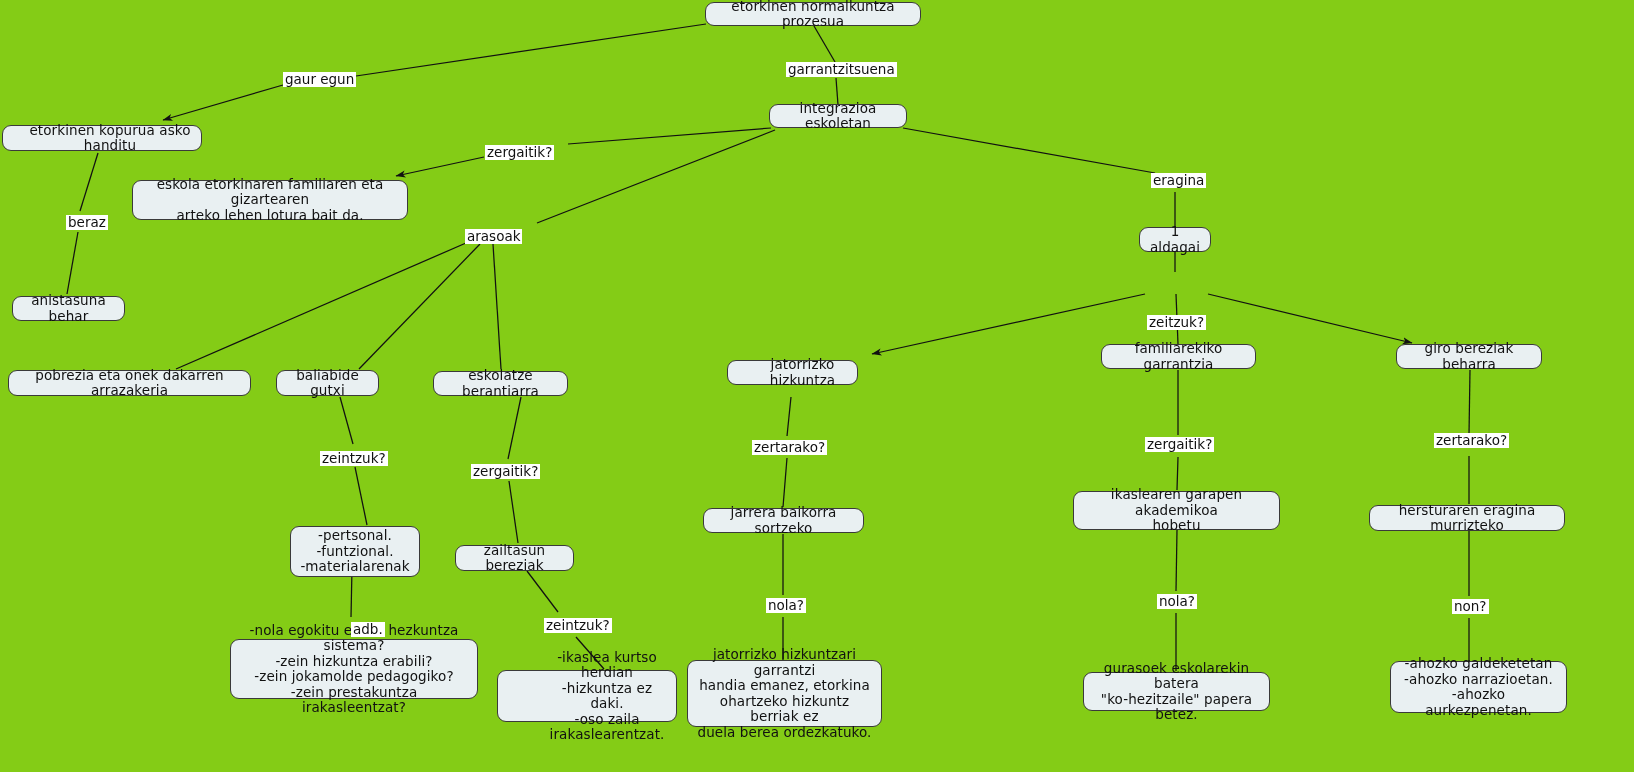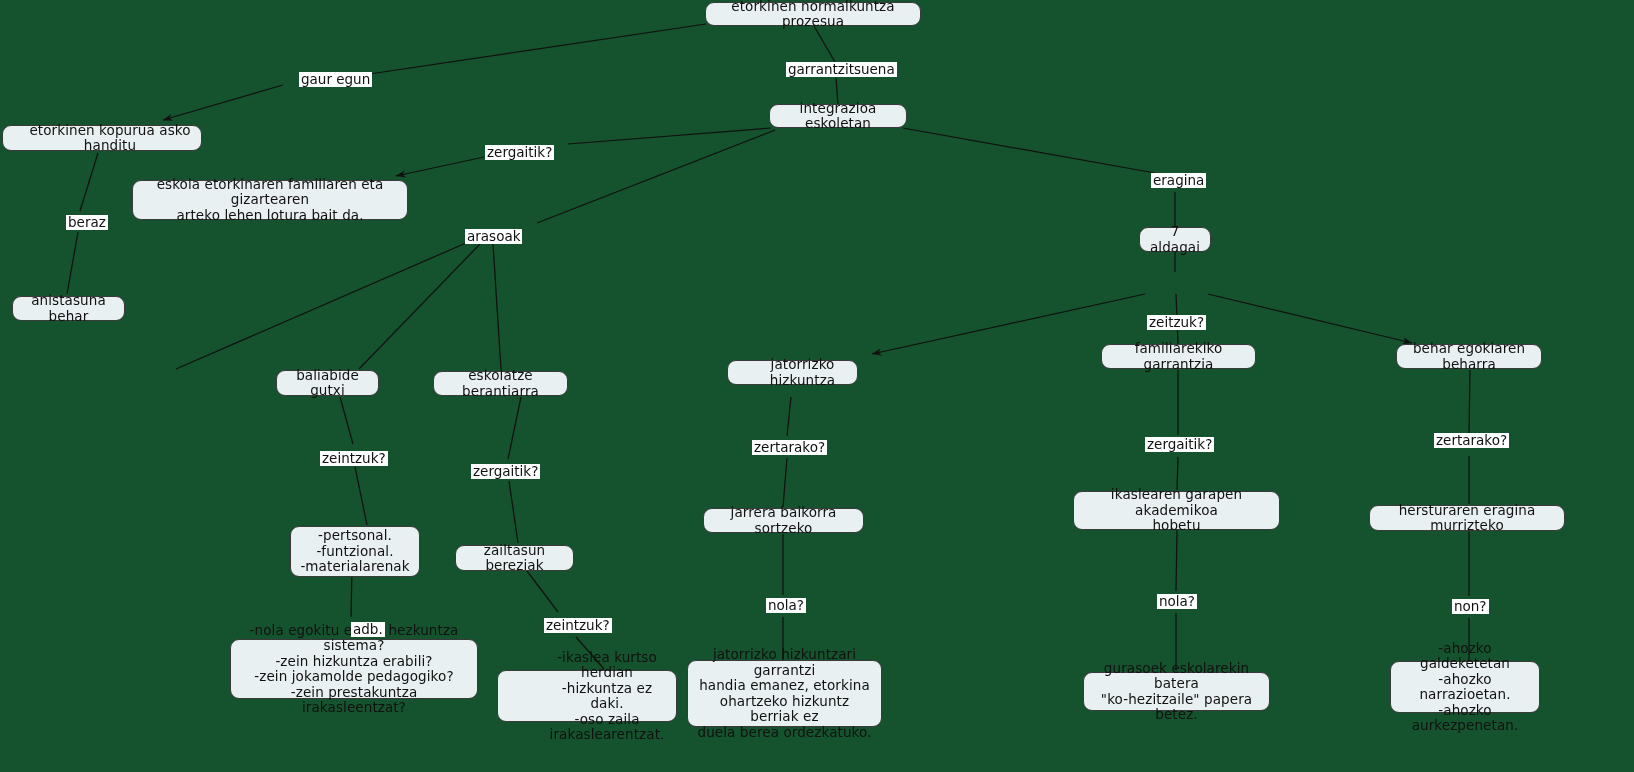--- a/index.html
+++ b/index.html
@@ -4,21 +4,21 @@
 <style>
   html, body {
     margin: 0;
     padding: 0;
     background: #ffffff;
   }
   #canvas {
     position: relative;
     width: 1634px;
     height: 772px;
-    background: #14532d;
+    background: #84cc16;
     font-family: "DejaVu Sans", sans-serif;
     overflow: hidden;
   }
   #edges {
     position: absolute;
     left: 0; top: 0;
     width: 1634px;
     height: 772px;
     pointer-events: none;
   }
@@ -130,68 +130,69 @@
 
   <div class="node" style="left:769px; top:104px; width:138px; height:24px;">integrazioa eskoletan</div>
 
   <div class="node" style="left:2px; top:125px; width:200px; height:26px;padding-left:24px;">etorkinen kopurua asko handitu</div>
 
   <div class="node" style="left:132px; top:180px; width:276px; height:40px;">eskola etorkinaren familiaren eta gizartearen
 arteko lehen lotura bait da.</div>
 
   <div class="node" style="left:12px; top:296px; width:113px; height:25px;">anistasuna behar</div>
 
+  <div class="node" style="left:8px; top:370px; width:243px; height:26px;">pobrezia eta onek dakarren arrazakeria</div>
 
   <div class="node" style="left:276px; top:370px; width:103px; height:26px;">baliabide gutxi</div>
 
   <div class="node" style="left:433px; top:371px; width:135px; height:25px;">eskolatze berantiarra</div>
 
   <div class="node" style="left:290px; top:526px; width:130px; height:51px;">-pertsonal.
 -funtzional.
 -materialarenak</div>
 
   <div class="node" style="left:455px; top:545px; width:119px; height:26px;">zailtasun bereziak</div>
 
   <div class="node" style="left:230px; top:639px; width:248px; height:60px;">-nola egokitu euska hezkuntza sistema?
 -zein hizkuntza erabili?
 -zein jokamolde pedagogiko?
 -zein prestakuntza irakasleentzat?</div>
 
   <div class="node" style="left:497px; top:670px; width:180px; height:52px;padding-left:48px;">-ikaslea kurtso herdian
 -hizkuntza ez daki.
 -oso zaila irakaslearentzat.</div>
 
-  <div class="node" style="left:1139px; top:227px; width:72px; height:25px;">7 aldagai</div>
+  <div class="node" style="left:1139px; top:227px; width:72px; height:25px;">1 aldagai</div>
 
   <div class="node" style="left:727px; top:360px; width:131px; height:25px;padding-left:28px;">jatorrizko hizkuntza</div>
 
   <div class="node" style="left:1101px; top:344px; width:155px; height:25px;">familiarekiko garrantzia</div>
 
-  <div class="node" style="left:1396px; top:344px; width:146px; height:25px;">behar egokiaren beharra</div>
+  <div class="node" style="left:1396px; top:344px; width:146px; height:25px;">giro bereziak beharra</div>
 
   <div class="node" style="left:703px; top:508px; width:161px; height:25px;">jarrera baikorra sortzeko</div>
 
   <div class="node" style="left:1073px; top:491px; width:207px; height:39px;">ikaslearen garapen akademikoa
 hobetu</div>
 
   <div class="node" style="left:1369px; top:505px; width:196px; height:26px;">hersturaren eragina murrizteko</div>
 
   <div class="node" style="left:1083px; top:672px; width:187px; height:39px;">gurasoek eskolarekin batera
 "ko-hezitzaile" papera betez.</div>
 
   <div class="node" style="left:687px; top:660px; width:195px; height:67px;">jatorrizko hizkuntzari garrantzi
 handia emanez, etorkina
 ohartzeko hizkuntz berriak ez
 duela berea ordezkatuko.</div>
 
-  <div class="node" style="left:1390px; top:661px; width:150px; height:52px;">-ahozko galdeketetan
+  <div class="node" style="left:1390px; top:661px; width:177px; height:52px;">-ahozko galdeketetan
 -ahozko narrazioetan.
 -ahozko aurkezpenetan.</div>
 
-  <div class="elabel" style="left:283px; top:72px;margin-left:16px;">gaur egun</div>
+  <div class="elabel" style="left:283px; top:72px;">gaur egun</div>
 
   <div class="elabel" style="left:786px; top:62px;">garrantzitsuena</div>
 
   <div class="elabel" style="left:485px; top:145px;">zergaitik?</div>
 
   <div class="elabel" style="left:66px; top:215px;">beraz</div>
 
   <div class="elabel" style="left:465px; top:229px;">arasoak</div>
 
   <div class="elabel" style="left:1151px; top:173px;">eragina</div>

